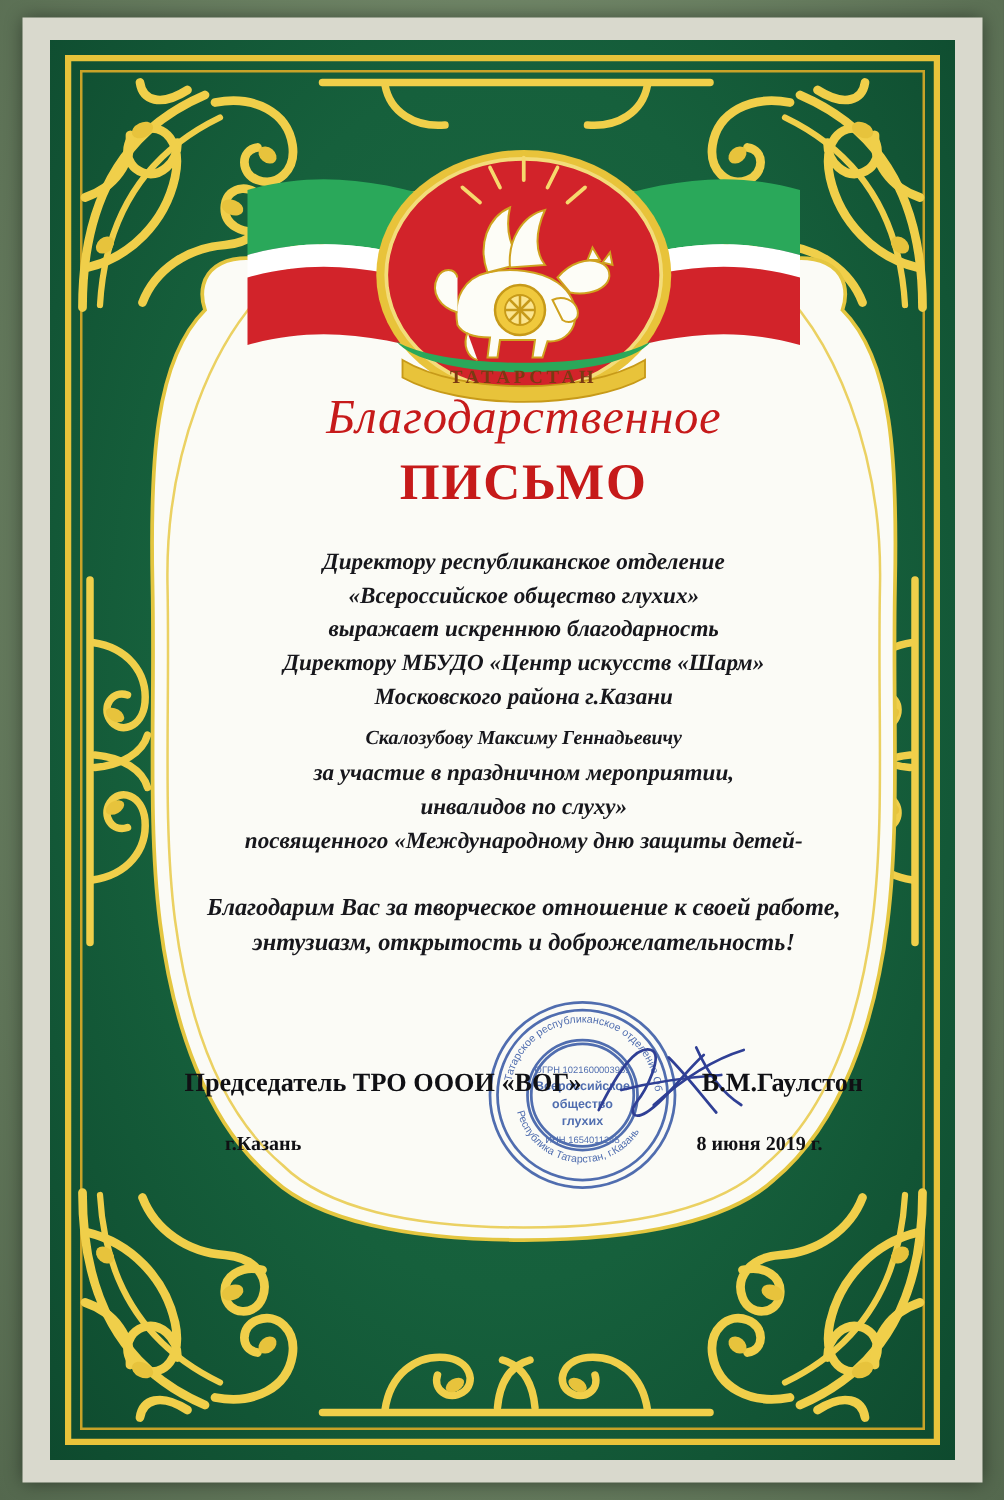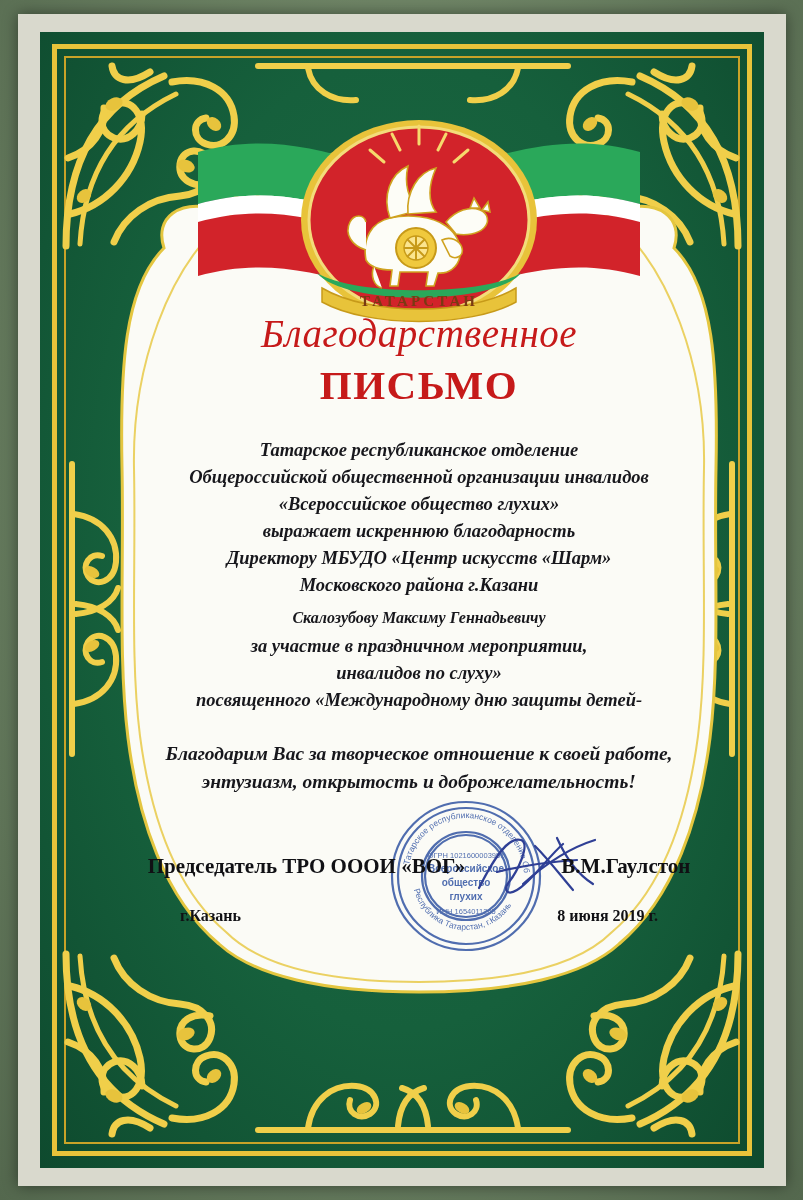--- a/index.html
+++ b/index.html
@@ -413,22 +413,21 @@
           <text x="225" y="196" text-anchor="middle" font-family="Liberation Serif, serif" font-size="15" font-weight="bold" fill="#7a3a12" letter-spacing="3">ТАТАРСТАН</text>
         </g>
       </svg>
     </div>
 
     <div class="content">
       <div class="title-1">Благодарственное</div>
       <div class="title-2">ПИСЬМО</div>
 
       <div class="body-block">
-        <span class="ln">Татарское республиканское отделение</span>
-        <span class="ln">Общероссийской общественной организации инвалидов</span>
+        <span class="ln">Директору республиканское отделение</span>
         <span class="ln">«Всероссийское общество глухих»</span>
         <span class="ln">выражает искреннюю благодарность</span>
         <span class="ln">Директору МБУДО «Центр искусств «Шарм»</span>
         <span class="ln">Московского района г.Казани</span>
         <span class="ln highlight">Скалозубову Максиму Геннадьевичу</span>
         <span class="ln">за участие в праздничном мероприятии,</span>
         <span class="ln">инвалидов по слуху»</span>
         <span class="ln">посвященного «Международному дню защиты детей-</span>
       </div>
 

